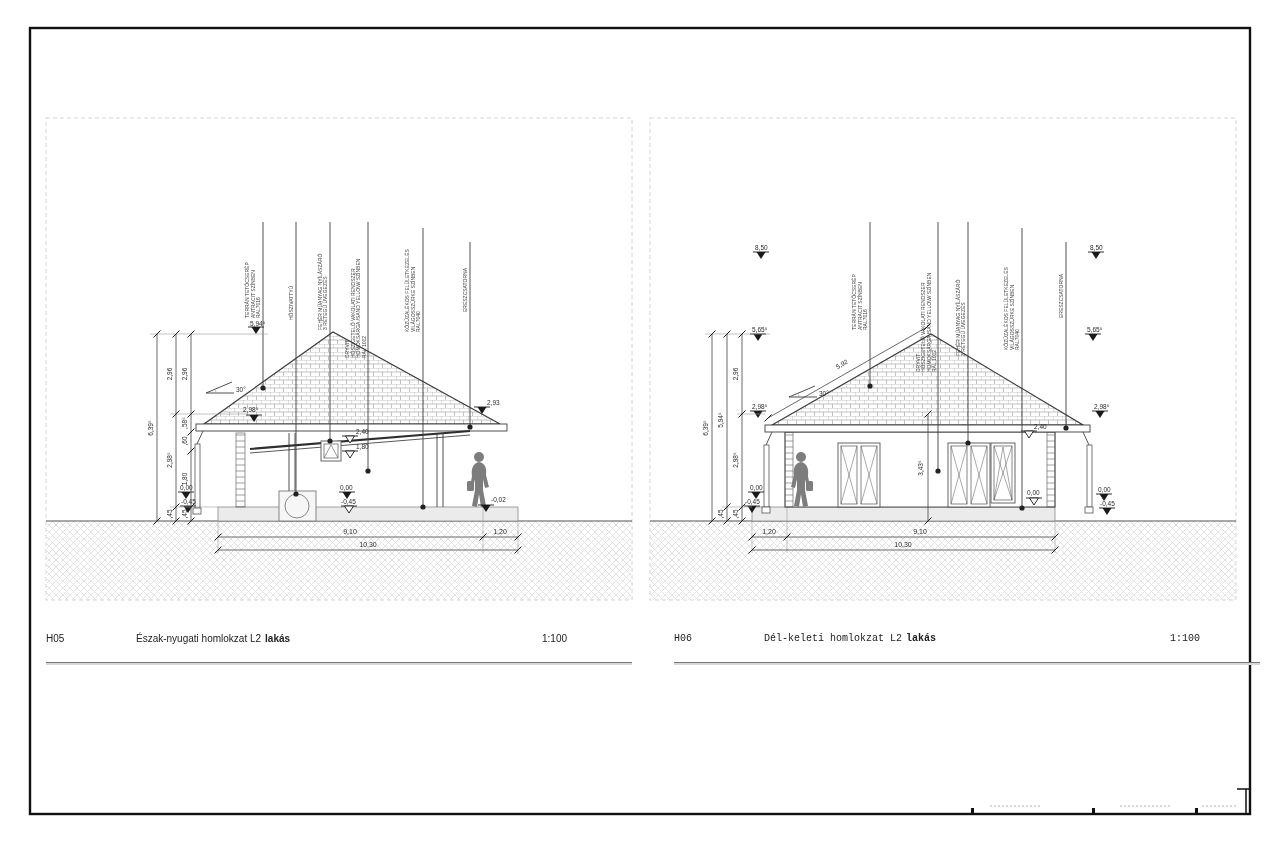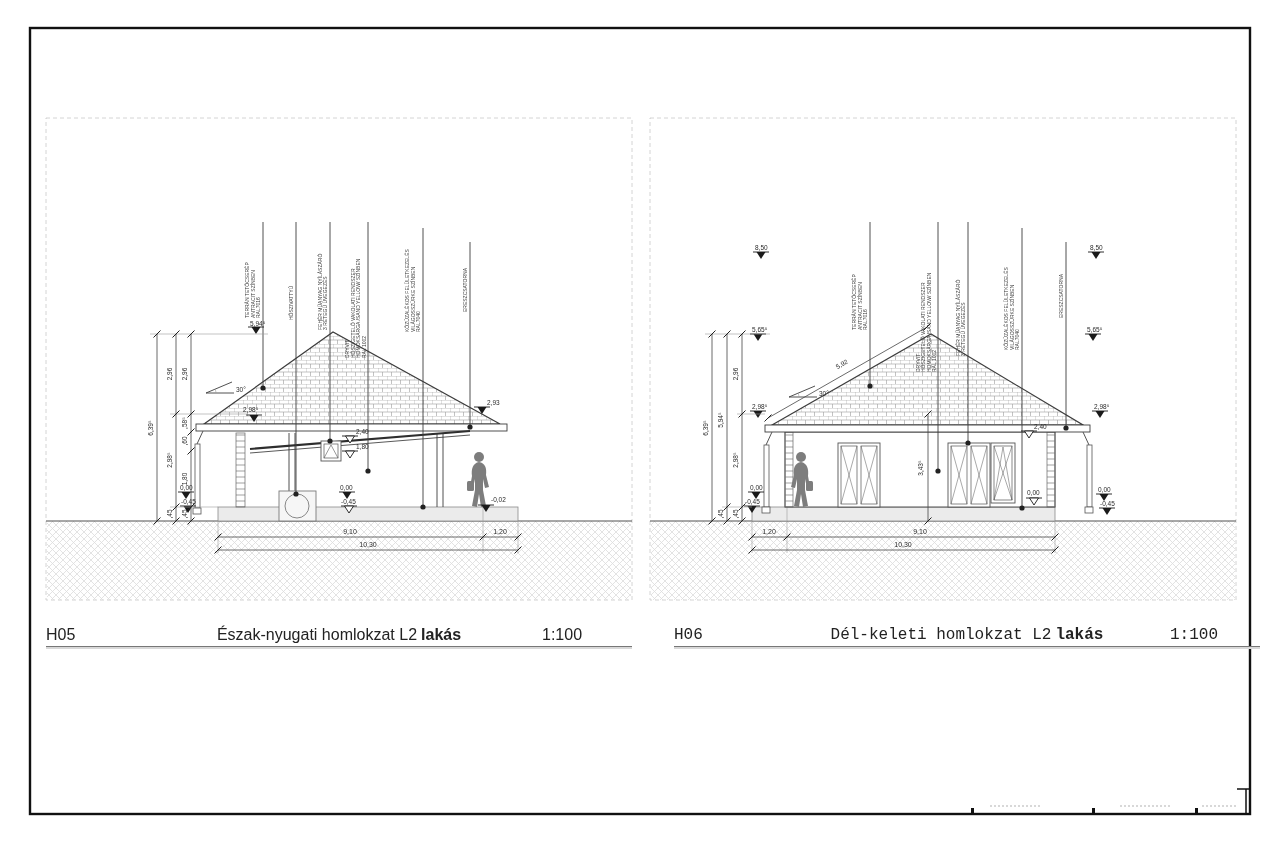--- a/index.html
+++ b/index.html
@@ -7,25 +7,25 @@
   svg{position:absolute;left:0;top:0;}
   svg text{fill:#2b2b2b;font-family:"Liberation Sans",sans-serif;}
   .t5{font-size:5px;fill:#3a3a3a;}
   .t65{font-size:6.5px;}
   .t7{font-size:7px;}
   .ln{stroke:#3c3c3c;stroke-width:0.9;fill:none;}
   .lt{stroke:#9a9a9a;stroke-width:0.6;fill:none;}
   .dash{stroke:#c9c9c9;stroke-width:0.8;fill:none;stroke-dasharray:4 3;}
   .dimline{stroke:#444;stroke-width:0.8;fill:none;}
   .title-strip{position:absolute;top:624px;height:20px;display:flex;align-items:flex-end;
-    font-size:16px;color:#222;border-bottom:1px solid #777;box-shadow:0 2px 0 #d8d8d8;padding-bottom:2px;}
+    font-size:10px;color:#222;border-bottom:1px solid #777;box-shadow:0 2px 0 #d8d8d8;padding-bottom:18px;}
   .ts-left{left:46px;width:586px;}
   .ts-right{left:674px;width:586px;font-family:Liberation Mono, monospace;}
   .code{width:90px;text-align:left;}
-  .ttl{flex:1;text-align:center;}
+  .ttl{flex:1;text-align:left;}
   .ttl b{margin-left:4px;}
   .scale{width:90px;}
 </style>
 </head>
 <body>
 
 <svg width="1280" height="844" viewBox="0 0 1280 844">
   <defs>
     <pattern id="tiles" width="9" height="8" patternUnits="userSpaceOnUse">
       <path d="M0,0 H9 M0,4 H9 M0,0 V4 M4.5,4 V8" stroke="#9a9a9a" stroke-width="0.6" fill="none"></path>

